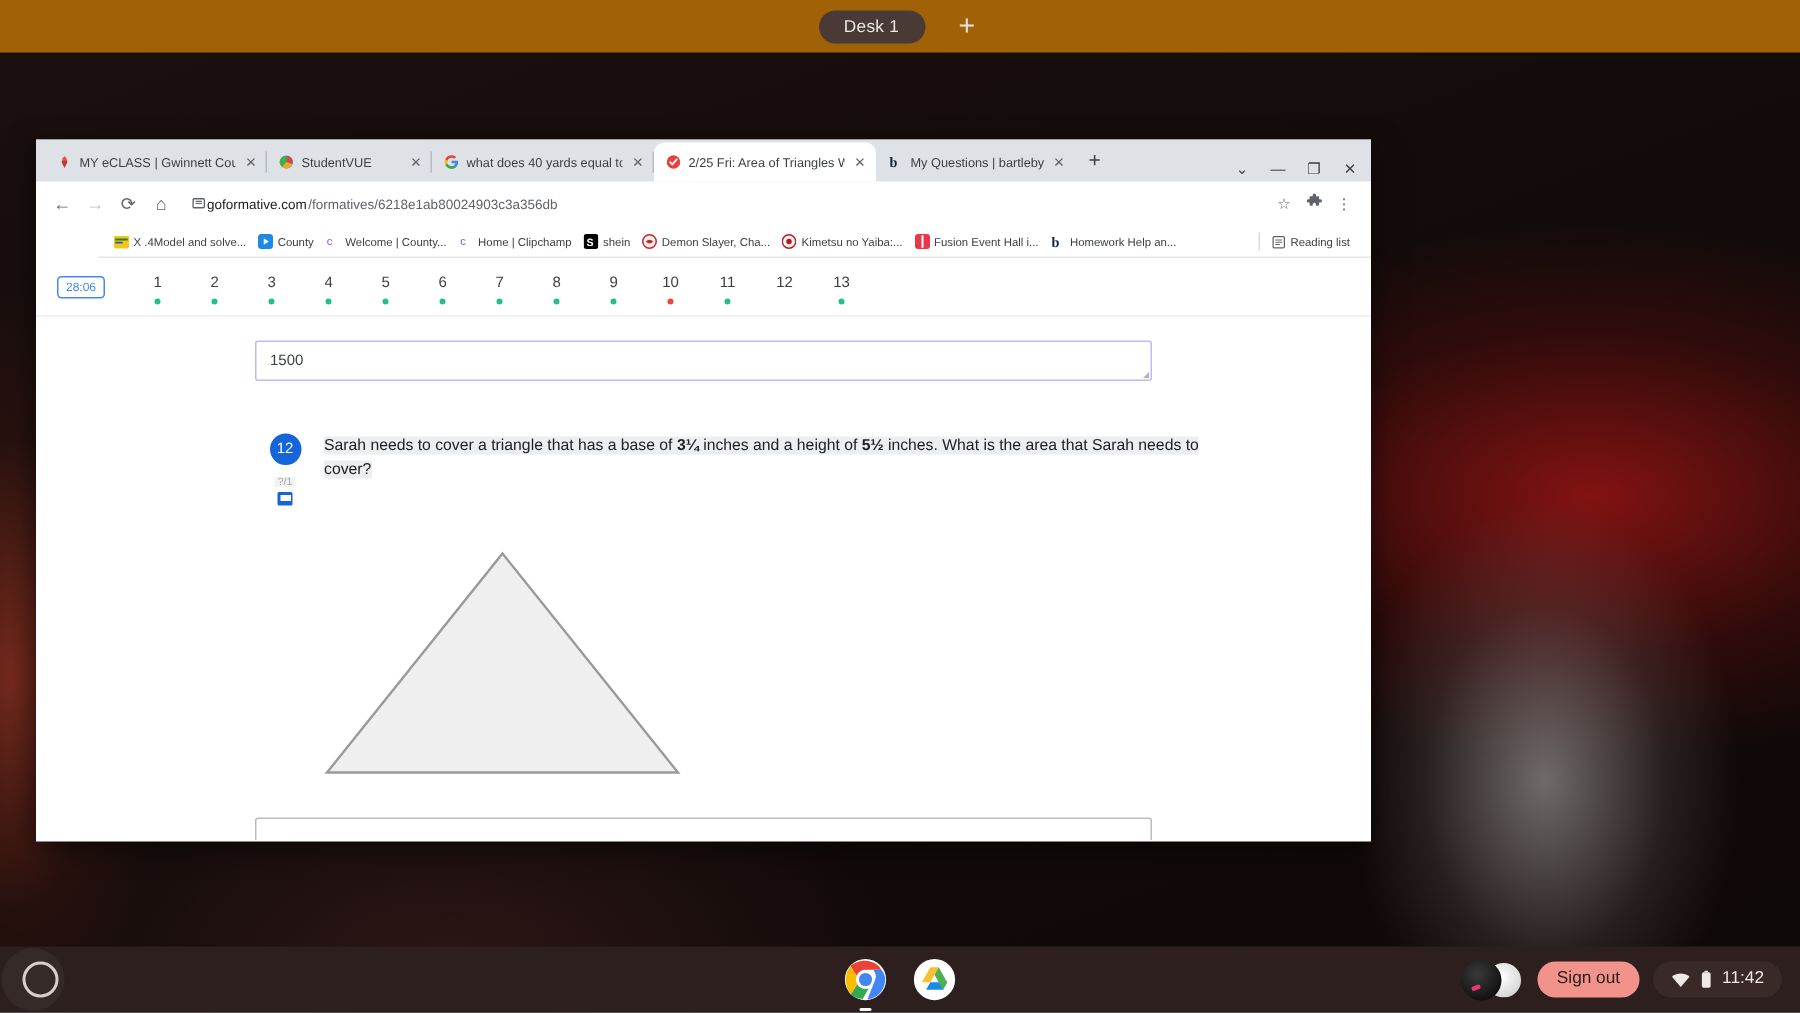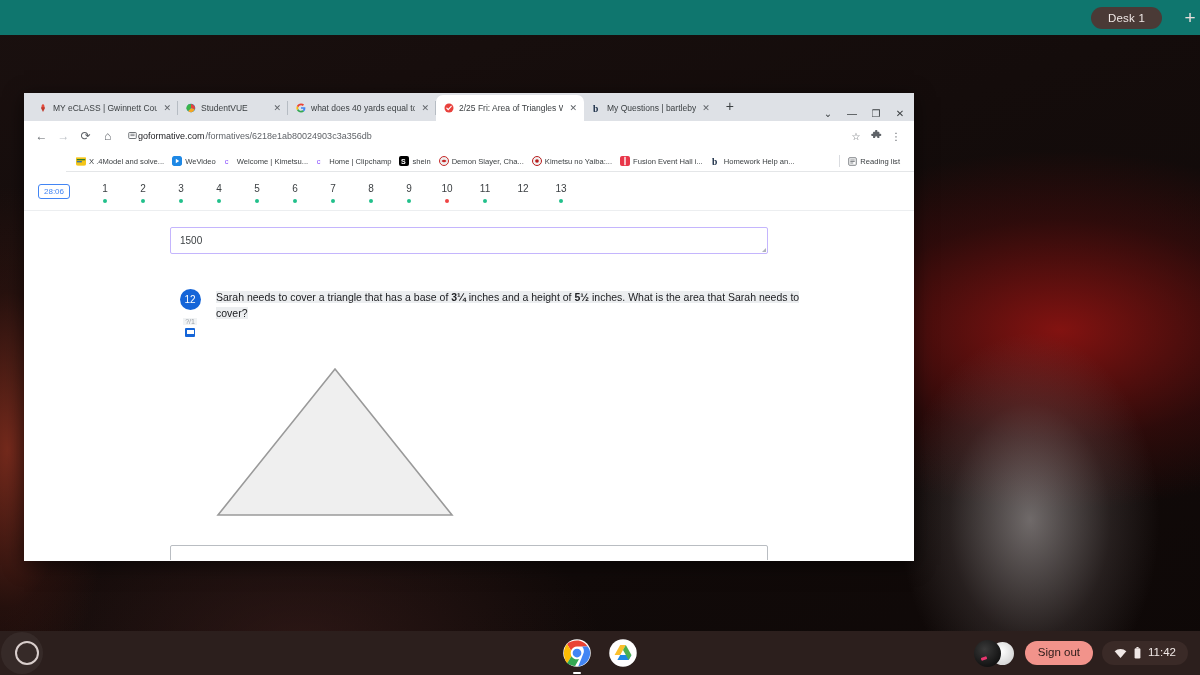--- a/index.html
+++ b/index.html
@@ -20,22 +20,22 @@
       radial-gradient(ellipse 180px 260px at 1030px 520px, rgba(190,185,185,0.55) 0%, rgba(120,110,110,0.22) 45%, rgba(0,0,0,0) 72%),
       radial-gradient(ellipse 420px 230px at 1060px 330px, rgba(150,20,18,0.85) 0%, rgba(80,12,12,0.45) 48%, rgba(0,0,0,0) 78%),
       radial-gradient(ellipse 130px 330px at 8px 450px, rgba(150,52,34,0.75) 0%, rgba(70,25,18,0.35) 48%, rgba(0,0,0,0) 80%),
       radial-gradient(ellipse 400px 200px at 300px 640px, rgba(60,30,28,0.6) 0%, rgba(0,0,0,0) 75%),
       linear-gradient(160deg, #1a100f 0%, #140c0b 40%, #0e0807 100%);
   }
 
   
   #desk-bar {
     position: absolute; top: 0; left: 0; right: 0; height: 35px;
-    background: #0f766e;
-    display: flex; align-items: center; justify-content: flex-end;
+    background: #a16207;
+    display: flex; align-items: center; justify-content: center;
     gap: 18px;
     z-index: 40;
   }
   .desk-pill {
     background: #4a3a36;
     color: #efe7e5;
     font-size: 11.5px;
     padding: 5px 17px;
     border-radius: 14px;
     letter-spacing: .2px;
@@ -461,29 +461,29 @@
       </span>
       <span>X .4Model and solve...</span>
     </div>
     <div class="bm">
       <span class="favicon">
         <svg width="10" height="10" viewBox="0 0 12 12">
             <rect width="12" height="12" rx="2" fill="#1e88e5"></rect>
             <path d="M4.6 3.4 L8.6 6 L4.6 8.6 Z" fill="#fff"></path>
           </svg>
       </span>
-      <span>WeVideo</span>
+      <span>County</span>
     </div>
     <div class="bm">
       <span class="favicon">
         <svg width="10" height="10" viewBox="0 0 12 12">
             <text x="1" y="9" font-family="Liberation Sans, sans-serif" font-size="9" fill="#8a4fff">c</text>
           </svg>
       </span>
-      <span>Welcome | Kimetsu...</span>
+      <span>Welcome | County...</span>
     </div>
     <div class="bm">
       <span class="favicon">
         <svg width="10" height="10" viewBox="0 0 12 12">
             <text x="1" y="9" font-family="Liberation Sans, sans-serif" font-size="9" fill="#8a4fff">c</text>
           </svg>
       </span>
       <span>Home | Clipchamp</span>
     </div>
     <div class="bm">

